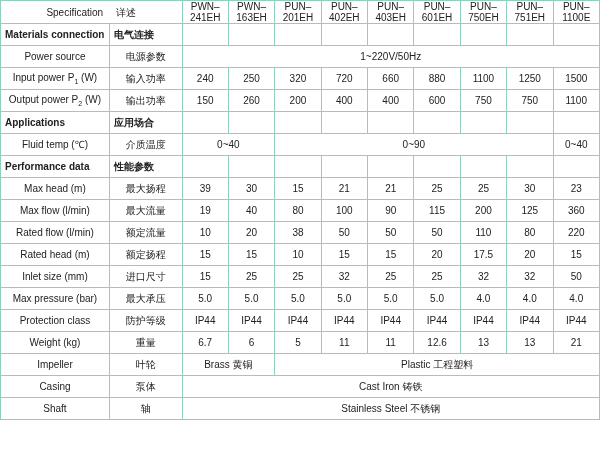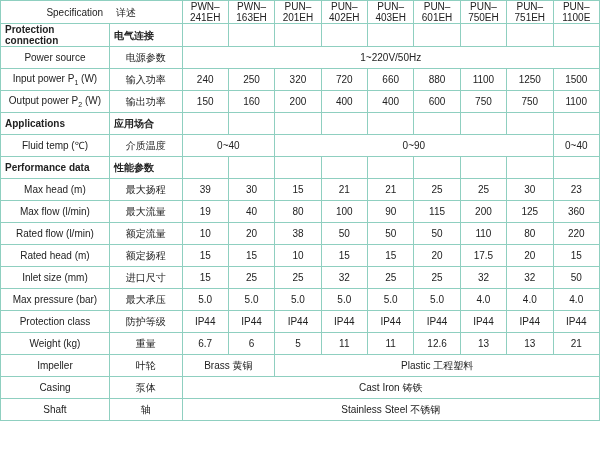--- a/index.html
+++ b/index.html
@@ -100,21 +100,21 @@
         <td class="hdr-model">PWN–163EH</td>
         <td class="hdr-model">PUN–201EH</td>
         <td class="hdr-model">PUN–402EH</td>
         <td class="hdr-model">PUN–403EH</td>
         <td class="hdr-model">PUN–601EH</td>
         <td class="hdr-model">PUN–750EH</td>
         <td class="hdr-model">PUN–751EH</td>
         <td class="hdr-model">PUN–1100E</td>
       </tr>
       <tr class="section">
-        <td class="lbl">Protection connection</td>
+        <td class="lbl">Materials connection</td>
         <td class="cn">电气连接</td>
         <td></td>
         <td></td>
         <td></td>
         <td></td>
         <td></td>
         <td></td>
         <td></td>
         <td></td>
         <td></td>
@@ -134,21 +134,21 @@
         <td>660</td>
         <td>880</td>
         <td>1100</td>
         <td>1250</td>
         <td>1500</td>
       </tr>
       <tr>
         <td class="lbl"><span>Output power P</span><span class="sub">2</span><span> (W)</span></td>
         <td class="cn">输出功率</td>
         <td>150</td>
-        <td>160</td>
+        <td>260</td>
         <td>200</td>
         <td>400</td>
         <td>400</td>
         <td>600</td>
         <td>750</td>
         <td>750</td>
         <td>1100</td>
       </tr>
       <tr class="section">
         <td class="lbl">Applications</td>

